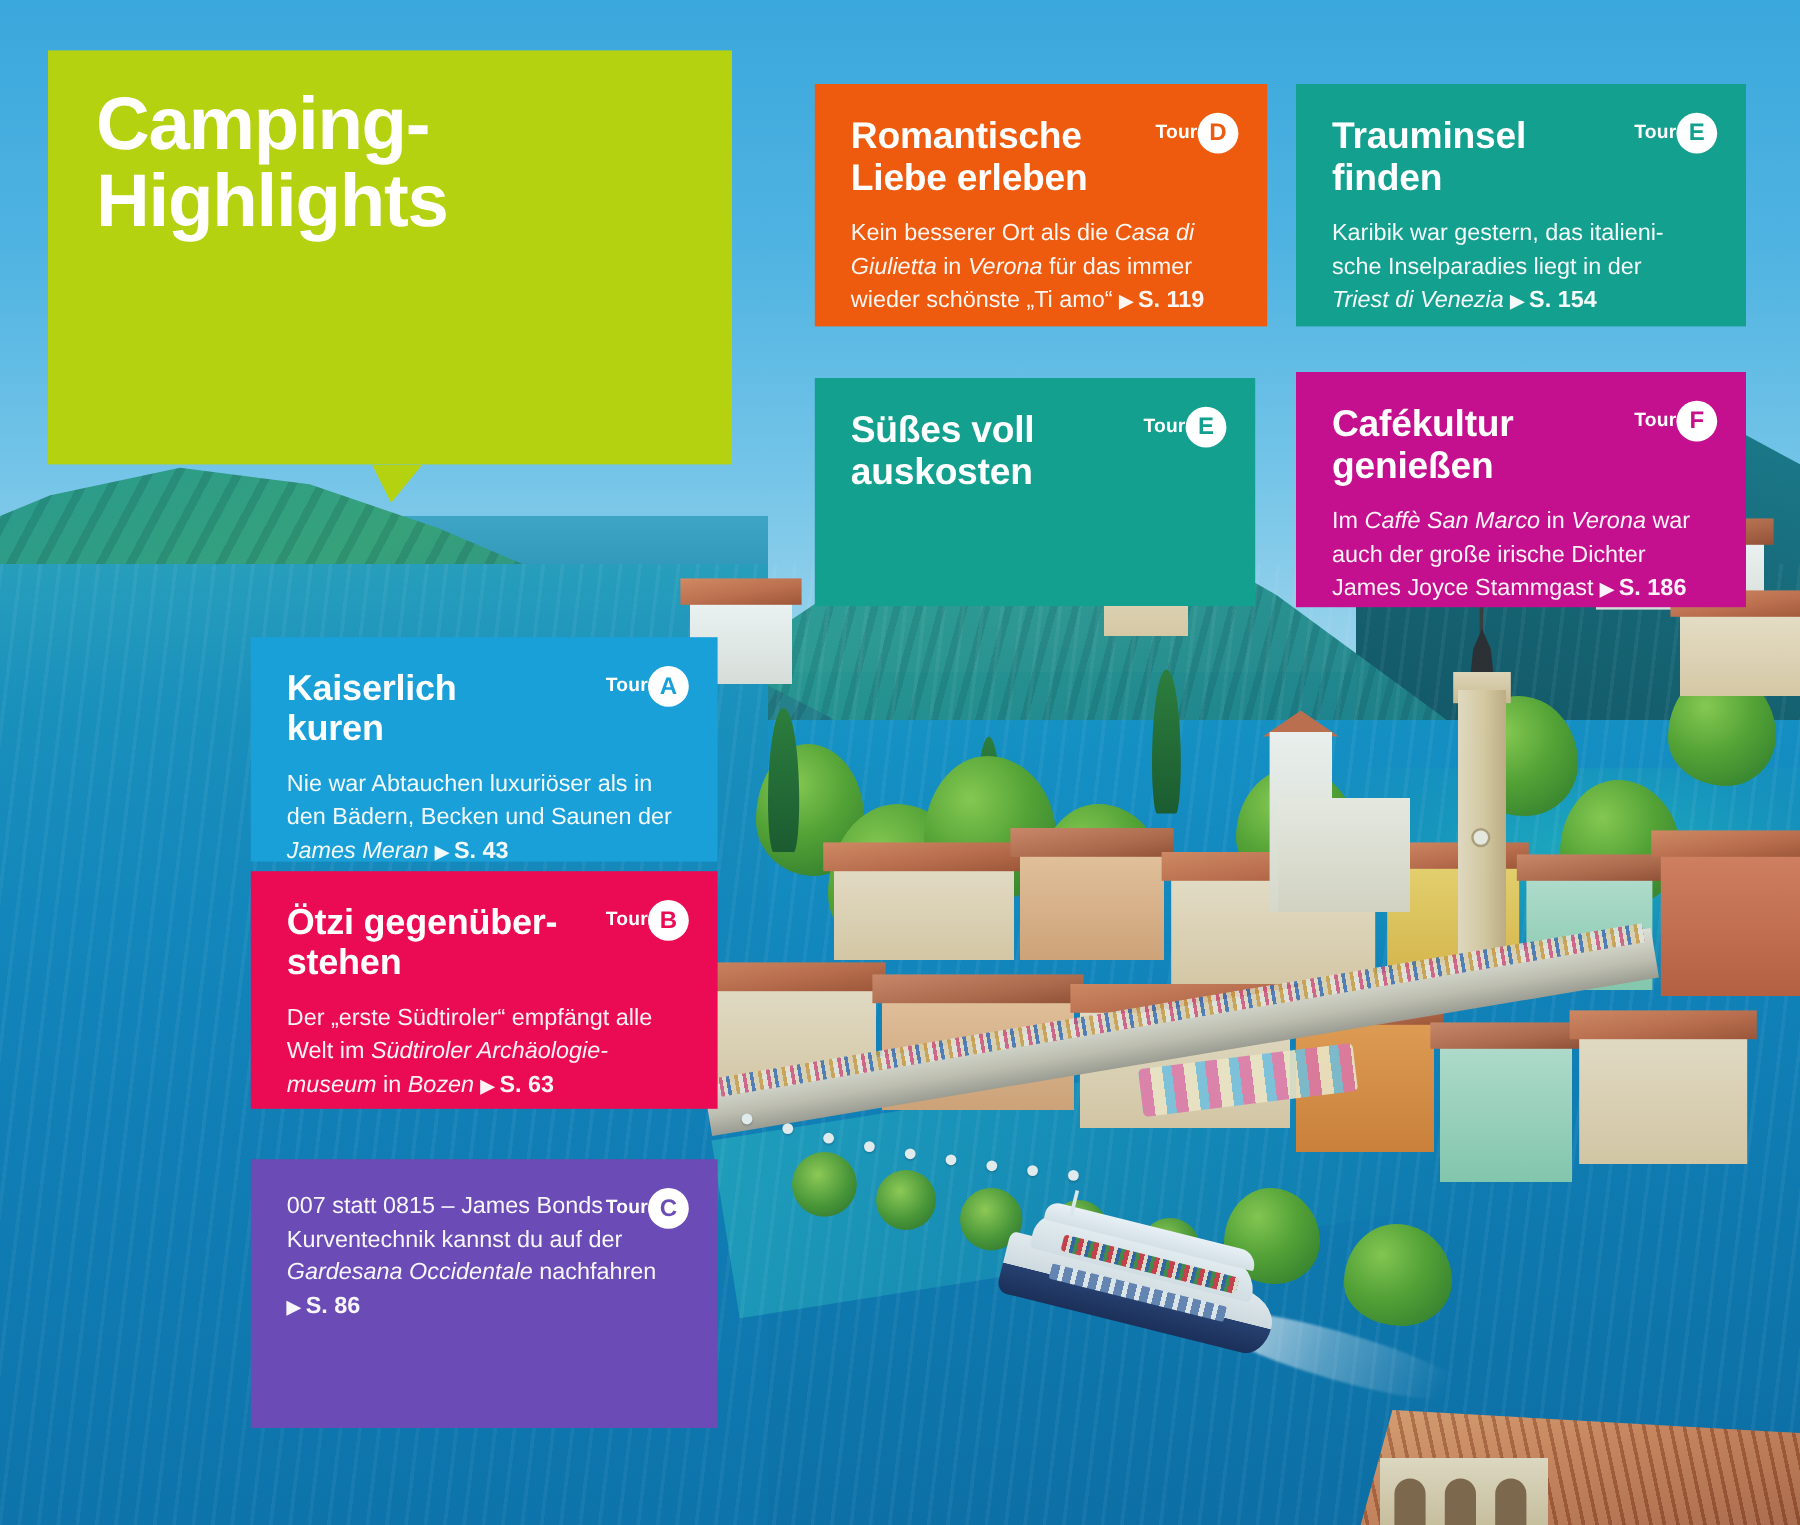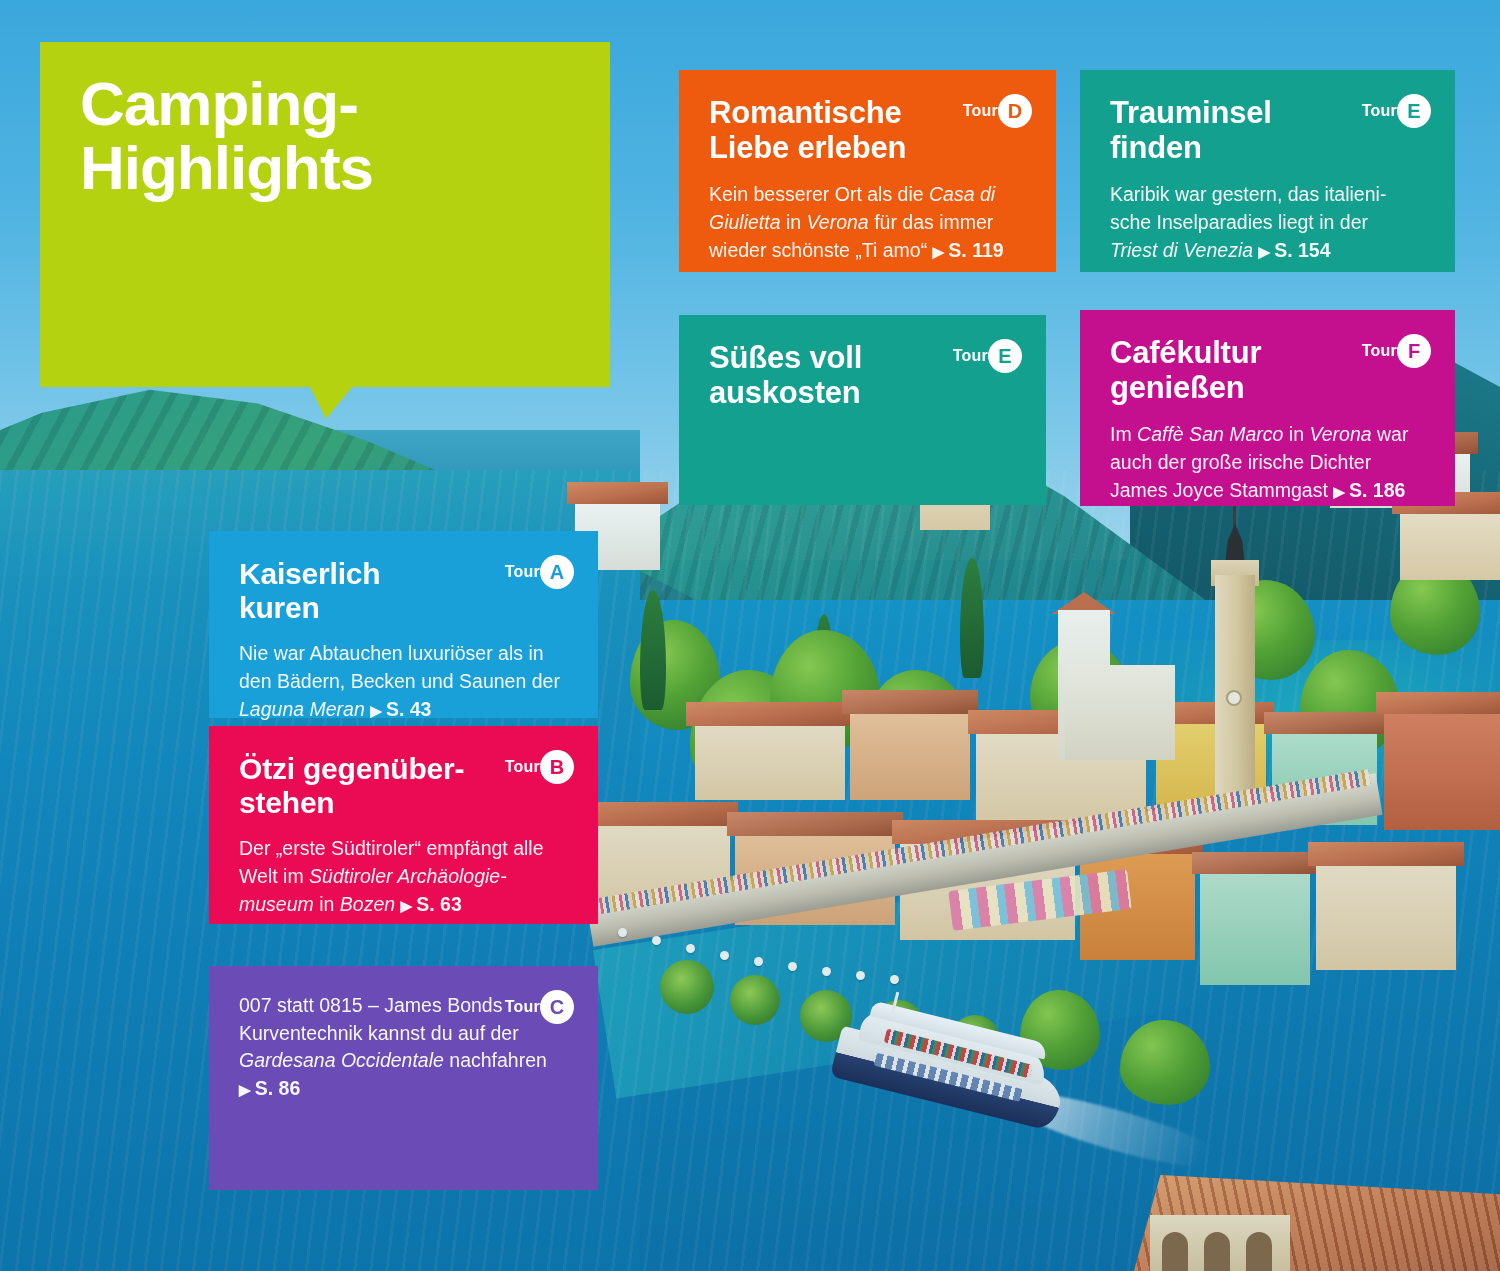--- a/index.html
+++ b/index.html
@@ -453,21 +453,21 @@
 James Joyce Stammgast </span><span class="pg"><span class="arrow">▶ </span><span>S. 186</span></span></p>
   </div>
 <div class="card" id="card-a" style="background: rgb(25, 160, 216);">
     <div class="tour-badge">
       <span class="tour-word">Tour</span>
       <span class="tour-letter">A</span>
     </div>
     <h2 style="white-space: pre-line;">Kaiserlich kuren</h2>
     <p><span style="white-space: pre-line;">Nie war Abtauchen luxuriöser als in
 den Bädern, Becken und Saunen der
-</span><i style="white-space: pre-line;">Laguna Meran</i><span style="white-space: pre-line;"> </span><span class="pg"><span class="arrow">▶ </span><span>S. 43</span></span></p>
+</span><i style="white-space: pre-line;">James Meran</i><span style="white-space: pre-line;"> </span><span class="pg"><span class="arrow">▶ </span><span>S. 43</span></span></p>
   </div>
 <div class="card" id="card-b" style="background: rgb(234, 11, 84);">
     <div class="tour-badge">
       <span class="tour-word">Tour</span>
       <span class="tour-letter">B</span>
     </div>
     <h2 style="white-space: pre-line;">Ötzi gegenüber-
 stehen</h2>
     <p><span style="white-space: pre-line;">Der „erste Südtiroler“ empfängt alle
 Welt im </span><i style="white-space: pre-line;">Südtiroler Archäologie-

